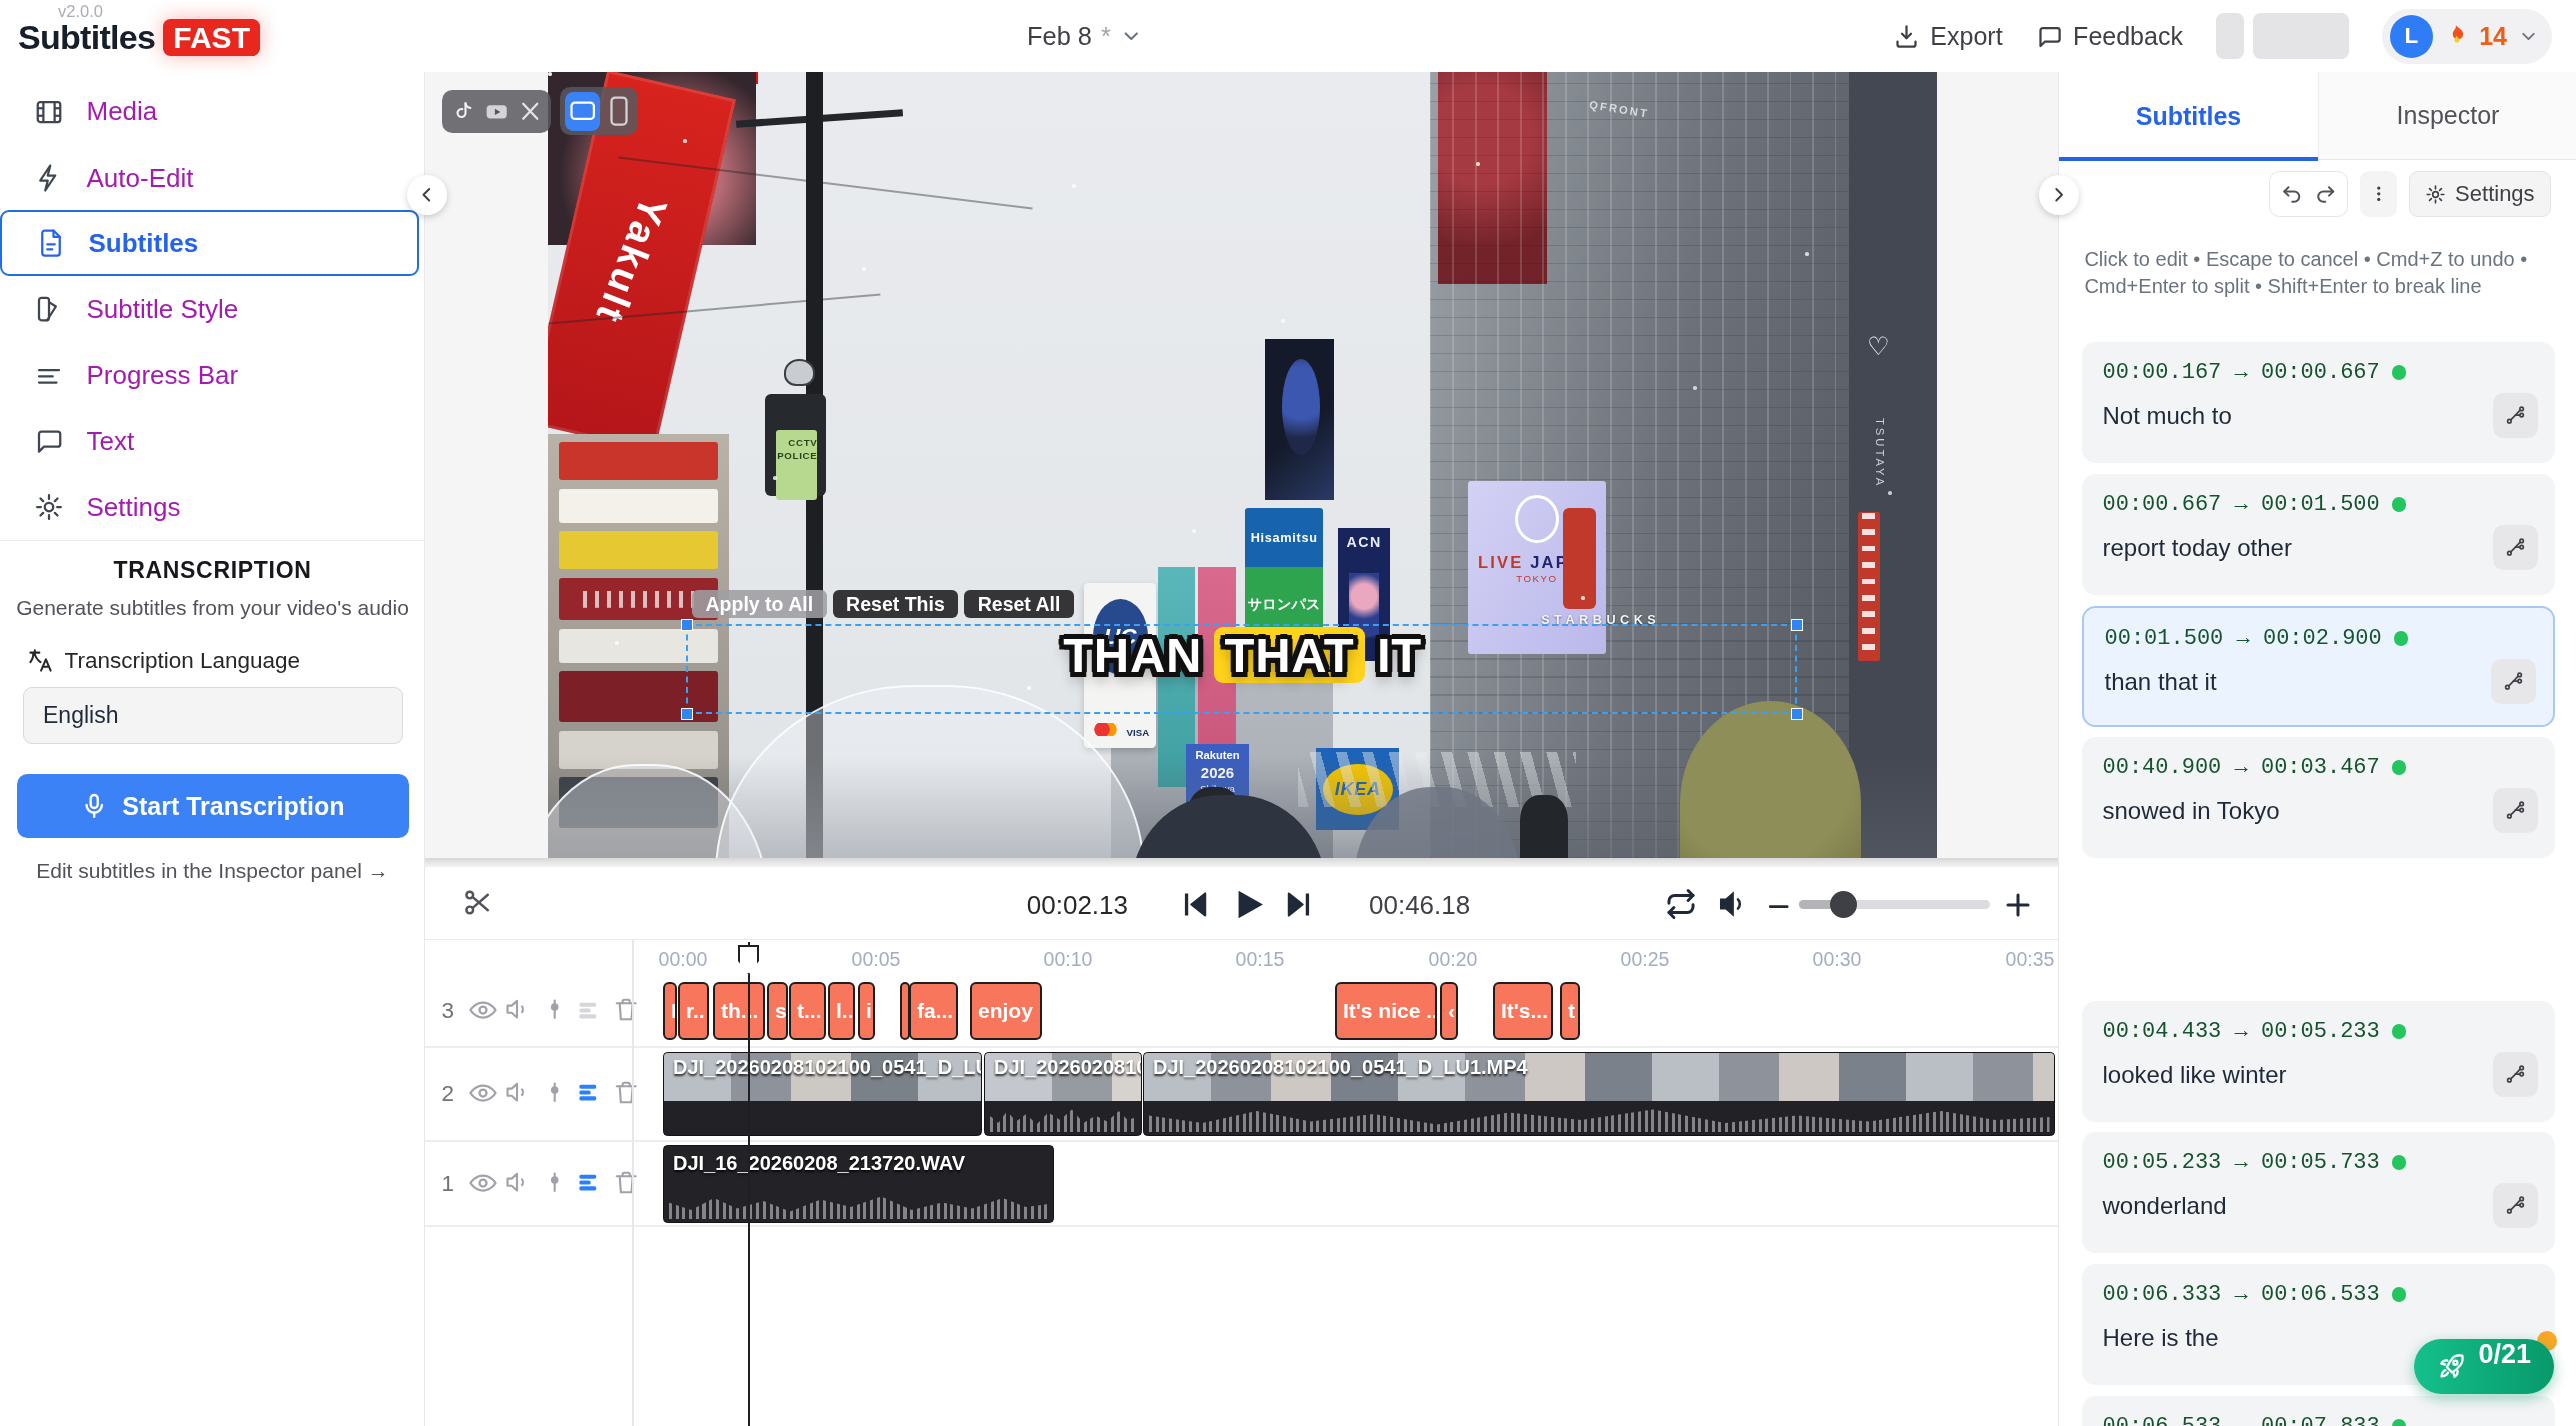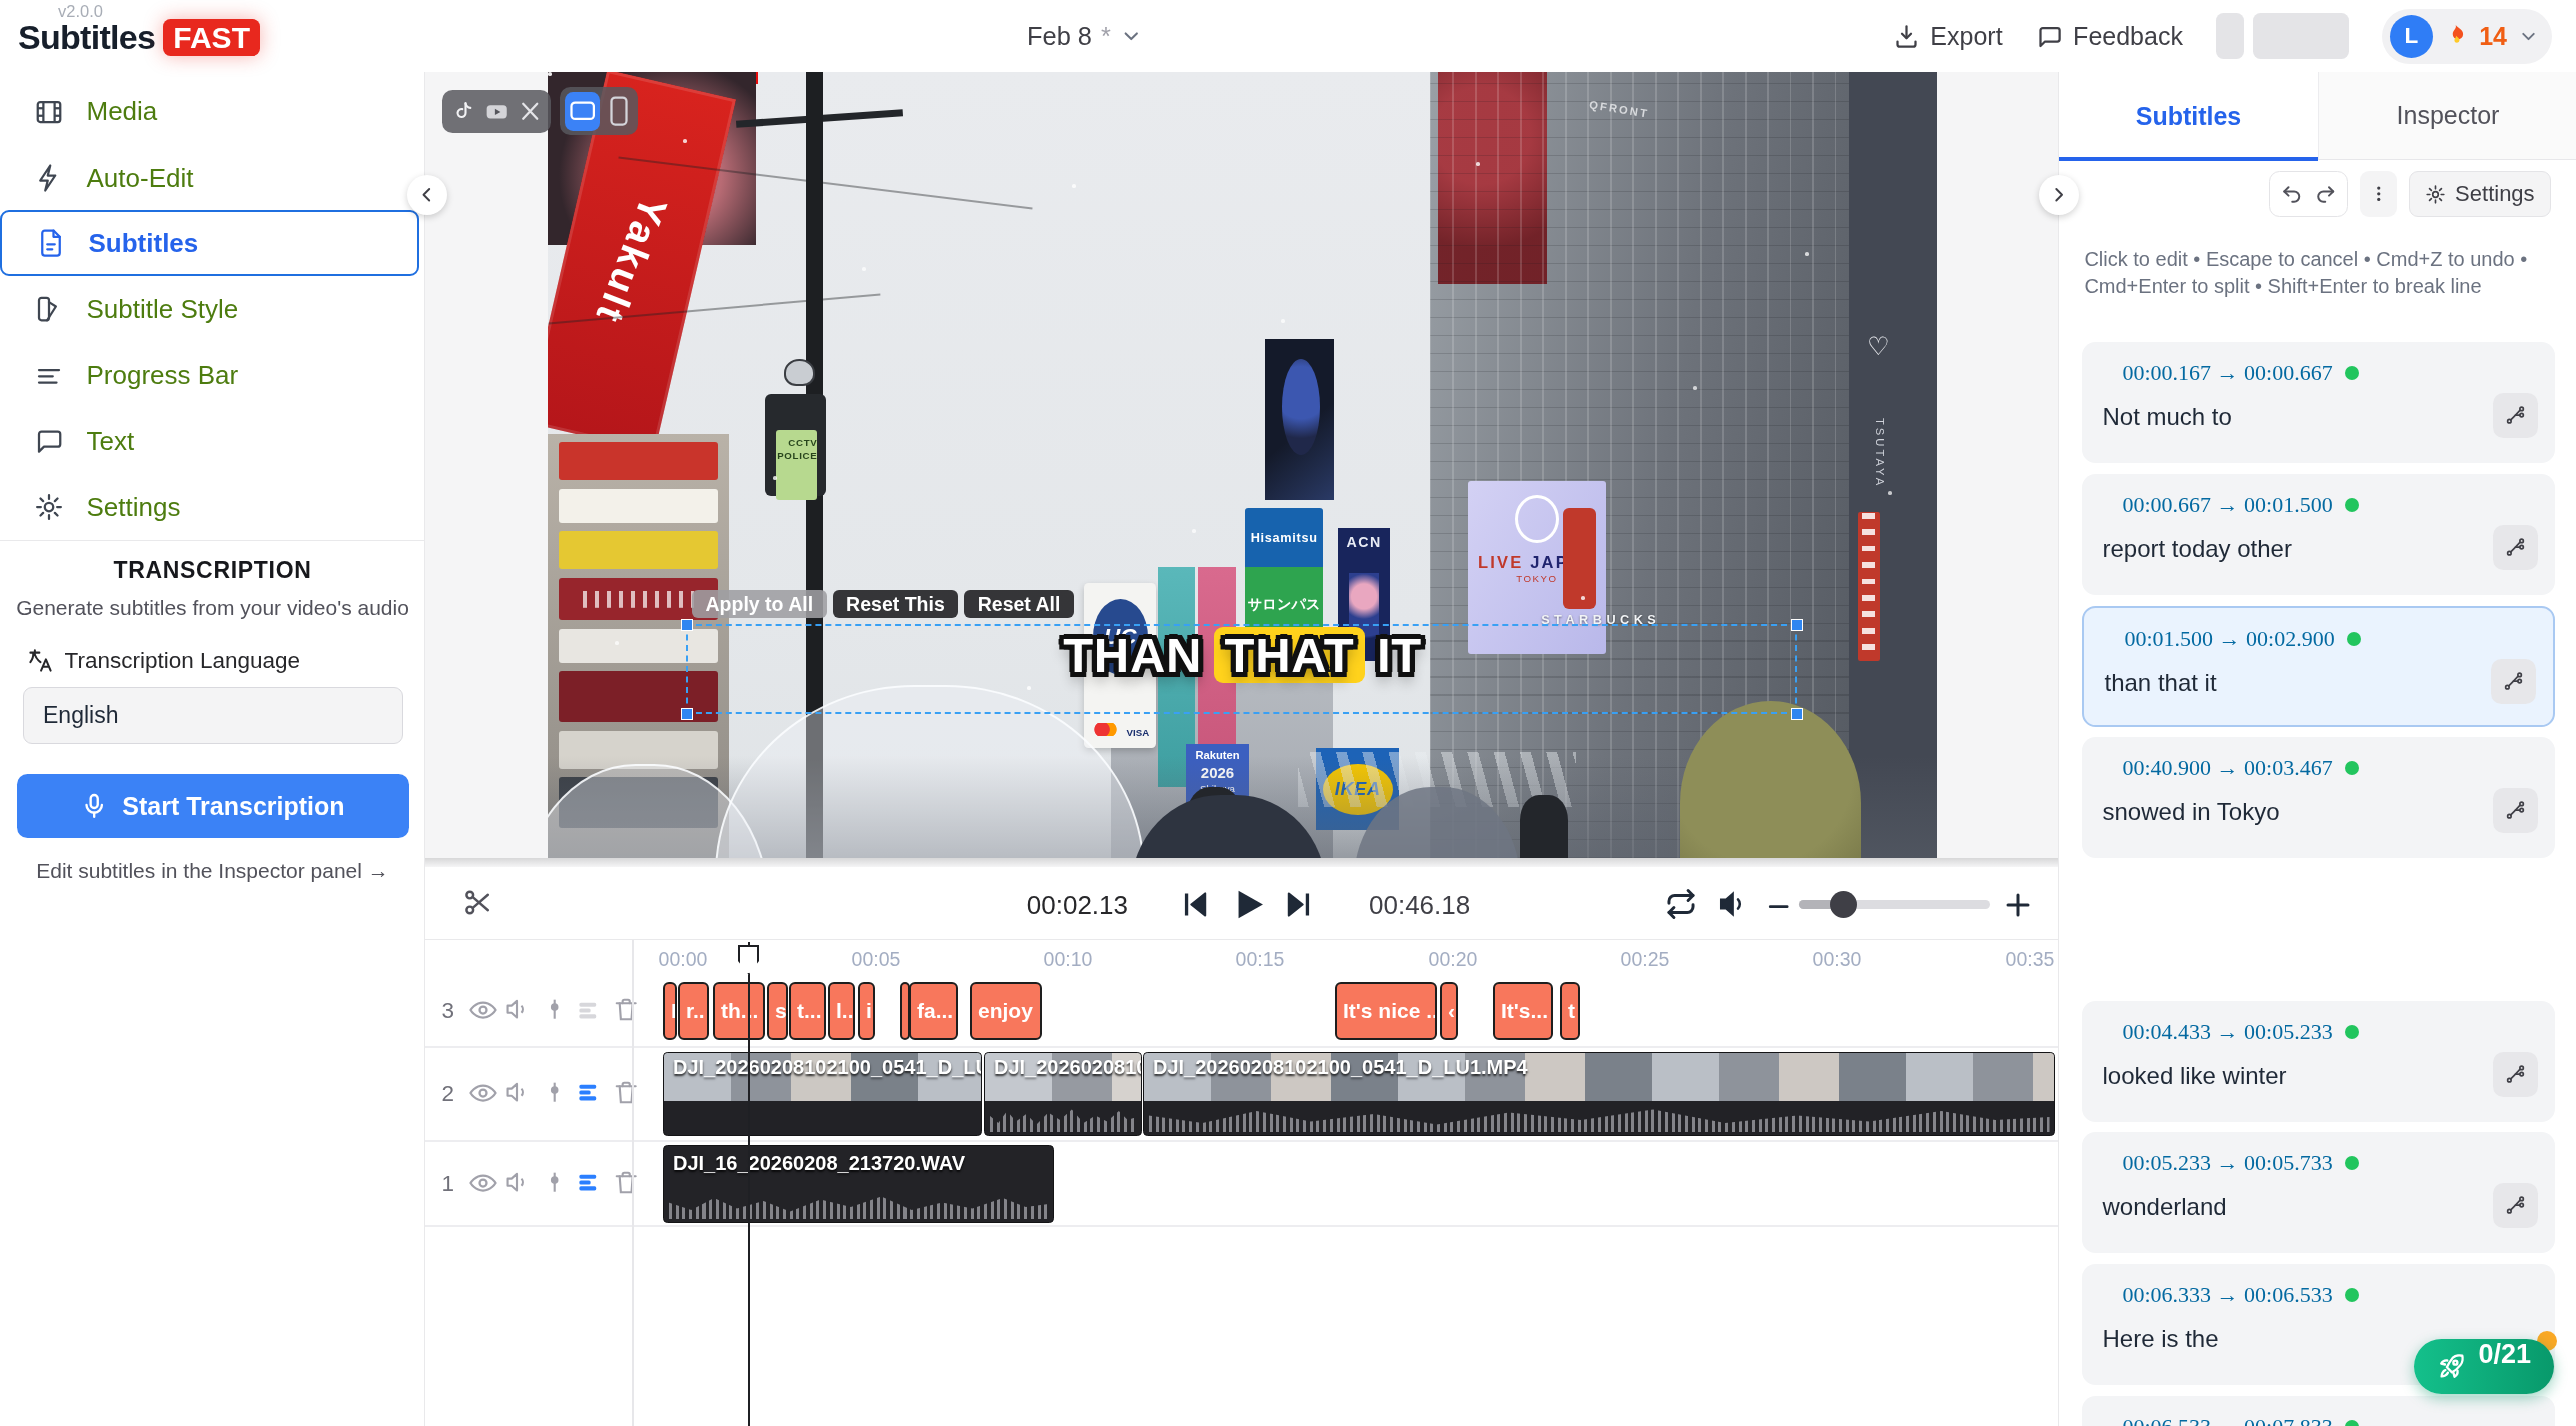--- a/index.html
+++ b/index.html
@@ -23,21 +23,21 @@
   .skeletons { display:flex; align-items:center; gap:9px; }
   .skel-a { width:28.4px; height:46px; background:#e4e4e7; border-radius:7.5px; }
   .skel-b { width:96px; height:46px; background:#e4e4e7; border-radius:7.5px; }
   .avatar-chip { display:flex; align-items:center; gap:10.5px; background:#f1f1f3; border-radius:30px; padding:6px 13.5px 6px 7.5px; cursor:pointer; }
   .avatar { width:43px; height:43px; border-radius:50%; background:#2f7df6; color:#fff; display:flex; align-items:center; justify-content:center; font-size:22.5px; font-weight:700; }
   .streak { font-size:25px; font-weight:700; color:#f05e13; }
 
   
   .sidebar { position:absolute; left:0; top:72px; width:425px; height:1355px; background:#fff; border-right:1.5px solid #e9e9eb; z-index:30; }
   .nav-item { position:absolute; left:0; width:425px; height:66px; display:flex; align-items:center; gap:22.5px; padding-left:34px; cursor:pointer; color:#3f4651; }
-  .nav-label { font-size:26px; font-weight:500; color:#4d7c0f; }
+  .nav-label { font-size:26px; font-weight:500; color:#a21caf; }
   .nav-item.active { width:419px; border:2.2px solid #1f6fe0; border-radius:9px; background:#fff; }
   .nav-item.active .nav-label { color:#2563eb; font-weight:700; }
   .nav-item.active { color:#2563eb; }
   .side-divider { position:absolute; left:0; top:468px; width:425px; border-top:1.5px solid #e9e9eb; }
   .trans-head { position:absolute; top:485px; width:425px; text-align:center; font-size:23px; font-weight:700; letter-spacing:0.7px; color:#17181c; }
   .trans-desc { position:absolute; top:524px; width:425px; text-align:center; font-size:21px; color:#52525b; }
   .lang-row { position:absolute; top:575px; left:27px; display:flex; align-items:center; gap:10.5px; font-size:22.5px; font-weight:500; color:#27272a; }
   .lang-select { position:absolute; top:615px; left:22.5px; width:380px; height:57px; background:#f4f4f5; border:1.5px solid #d9d9de; border-radius:9px; display:flex; align-items:center; padding-left:19.5px; font-size:23px; color:#1f2937; cursor:pointer; }
   .start-btn { position:absolute; top:702px; left:16.5px; width:392px; height:64px; background:var(--button-blue,#3b82f6); border:none; border-radius:10.5px; color:#fff; font-size:25px; font-weight:600; display:flex; align-items:center; justify-content:center; gap:13.5px; cursor:pointer; font-family:inherit; }
   .side-note { position:absolute; top:787px; width:425px; text-align:center; font-size:21px; color:#52525b; }
@@ -161,21 +161,21 @@
   .tab-underline { position:absolute; left:0; top:85px; width:259px; height:3.7px; background:var(--accent,#2563eb); }
   .tab-inactive { left:259px; color:#52525b; background:#fafafa; border-bottom:1.5px solid #e7e7ea; border-left:0.7px solid #ececef; font-weight:500; }
   .rtoolbar { position:absolute; top:99px; right:25.4px; display:flex; gap:12px; align-items:center; }
   .undo-pill { width:79px; height:46px; border:1.5px solid #e4e4e7; border-radius:10.5px; display:flex; align-items:center; justify-content:space-evenly; color:#52525b; background:#fff; }
   .kebab-btn { width:37px; height:46px; background:#f4f4f5; border-radius:9px; display:flex; align-items:center; justify-content:center; color:#3f3f46; cursor:pointer; }
   .settings-btn { height:46px; background:#f4f4f5; border:1.5px solid #e4e4e7; border-radius:9px; display:flex; align-items:center; gap:9px; padding:0 15px; font-size:22px; color:#3f3f46; font-weight:500; cursor:pointer; }
   .hint { position:absolute; top:174px; left:25.4px; width:464px; font-size:20px; line-height:1.35; color:#6b7280; }
   .card { position:absolute; left:22.5px; width:473px; height:121px; background:#f3f4f6; border-radius:13.5px; padding:18px 21px; cursor:pointer; }
   .card.selected { background:#eaf3fe; border:2.2px solid #a9c9f2; }
   .tc-row { display:flex; align-items:center; gap:12px; }
-  .tc { font-family:Liberation Serif, serif; font-size:22px; color:#0369a1;margin-left:20px; }
+  .tc { font-family:Liberation Mono, monospace; font-size:22px; color:#14532d; }
   .dot { width:14.2px; height:14.2px; border-radius:50%; background:var(--green-dot,#22c55e); }
   .card-text { margin-top:16.5px; font-size:24px; color:#1f2937; }
   .split-btn { position:absolute; right:16.5px; top:51px; width:45px; height:45px; border:none; border-radius:10.5px; background:#e7e7ea; display:flex; align-items:center; justify-content:center; color:#3f3f46; cursor:pointer; }
   .badge-dot { position:absolute; right:19.5px; bottom:76px; width:20px; height:20px; border-radius:50%; background:var(--badge-dot,#f9a825); z-index:3; }
   .progress-pill { position:absolute; right:22.5px; bottom:33px; height:55px; border-radius:28.4px; background:linear-gradient(90deg, var(--pill-green-1,#14c08b), var(--pill-green-2,#08996b)); display:flex; gap:12px; padding:0 22.5px; color:#fff; font-size:27px; font-weight:700; box-shadow:0 4.5px 13.5px rgba(9,150,105,.4); z-index:4; cursor:pointer; }
 </style>
 </head>
 <body>
 
 <div class="app">

